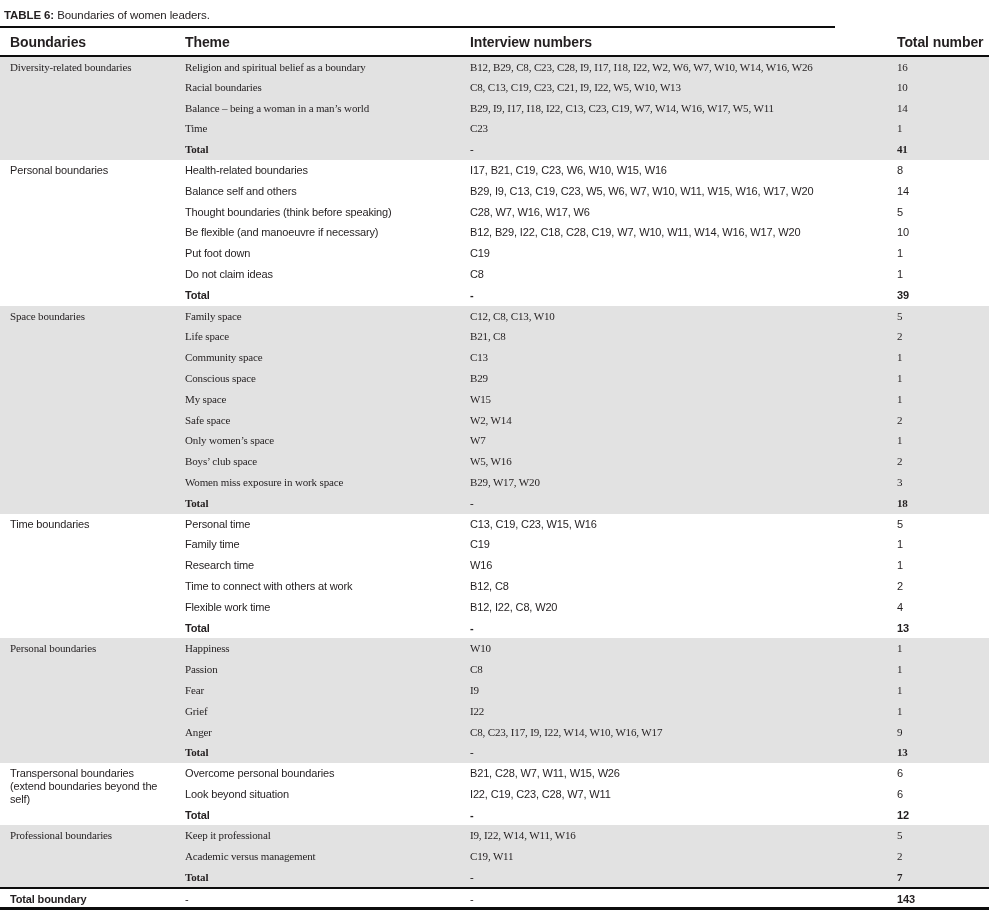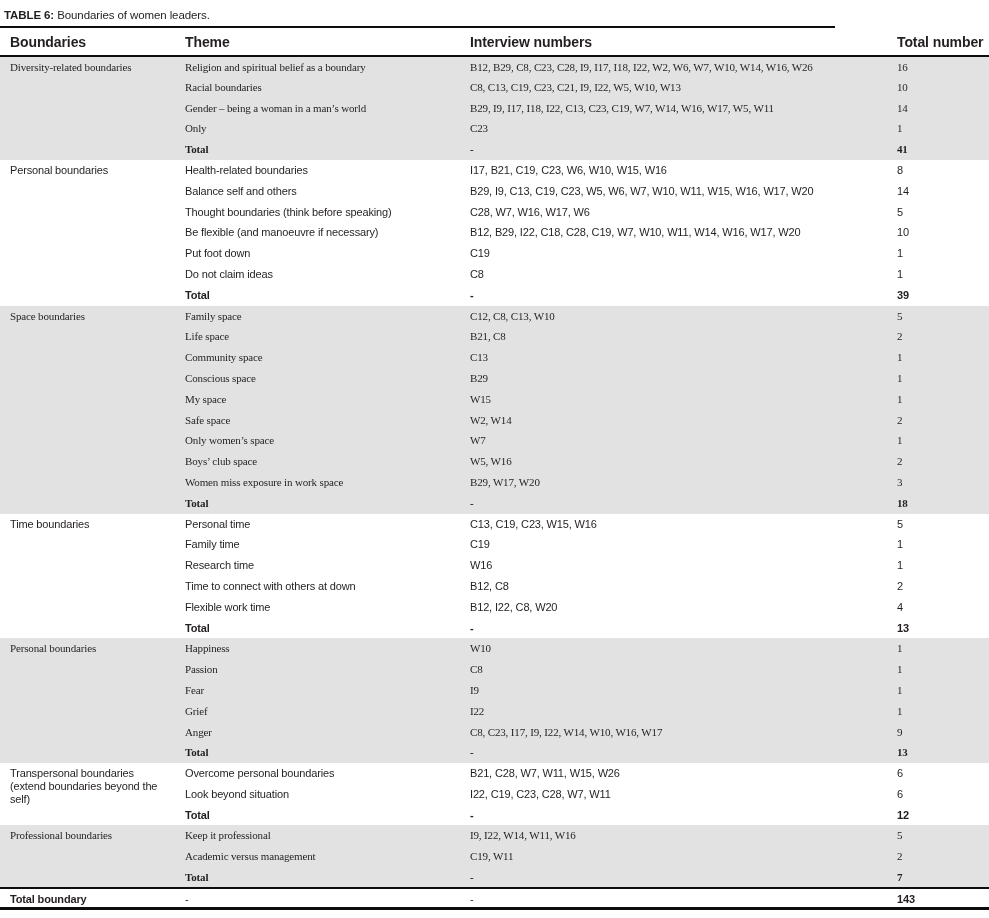--- a/index.html
+++ b/index.html
@@ -94,26 +94,26 @@
           <td class="col-theme">Religion and spiritual belief as a boundary</td>
           <td class="col-interviews">B12, B29, C8, C23, C28, I9, I17, I18, I22, W2, W6, W7, W10, W14, W16, W26</td>
           <td class="col-total">16</td>
         </tr>
         <tr>
           <td class="col-theme">Racial boundaries</td>
           <td class="col-interviews">C8, C13, C19, C23, C21, I9, I22, W5, W10, W13</td>
           <td class="col-total">10</td>
         </tr>
         <tr>
-          <td class="col-theme">Gender – being a woman in a man’s world</td>
+          <td class="col-theme">Balance – being a woman in a man’s world</td>
           <td class="col-interviews">B29, I9, I17, I18, I22, C13, C23, C19, W7, W14, W16, W17, W5, W11</td>
           <td class="col-total">14</td>
         </tr>
         <tr>
-          <td class="col-theme">Only</td>
+          <td class="col-theme">Time</td>
           <td class="col-interviews">C23</td>
           <td class="col-total">1</td>
         </tr>
         <tr class="total-row">
           <td class="col-theme">Total</td>
           <td class="col-interviews">-</td>
           <td class="col-total">41</td>
         </tr>
       </tbody>
       <tbody class="">
@@ -218,21 +218,21 @@
           <td class="col-theme">Family time</td>
           <td class="col-interviews">C19</td>
           <td class="col-total">1</td>
         </tr>
         <tr>
           <td class="col-theme">Research time</td>
           <td class="col-interviews">W16</td>
           <td class="col-total">1</td>
         </tr>
         <tr>
-          <td class="col-theme">Time to connect with others at down</td>
+          <td class="col-theme">Time to connect with others at work</td>
           <td class="col-interviews">B12, C8</td>
           <td class="col-total">2</td>
         </tr>
         <tr>
           <td class="col-theme">Flexible work time</td>
           <td class="col-interviews">B12, I22, C8, W20</td>
           <td class="col-total">4</td>
         </tr>
         <tr class="total-row">
           <td class="col-theme">Total</td>

